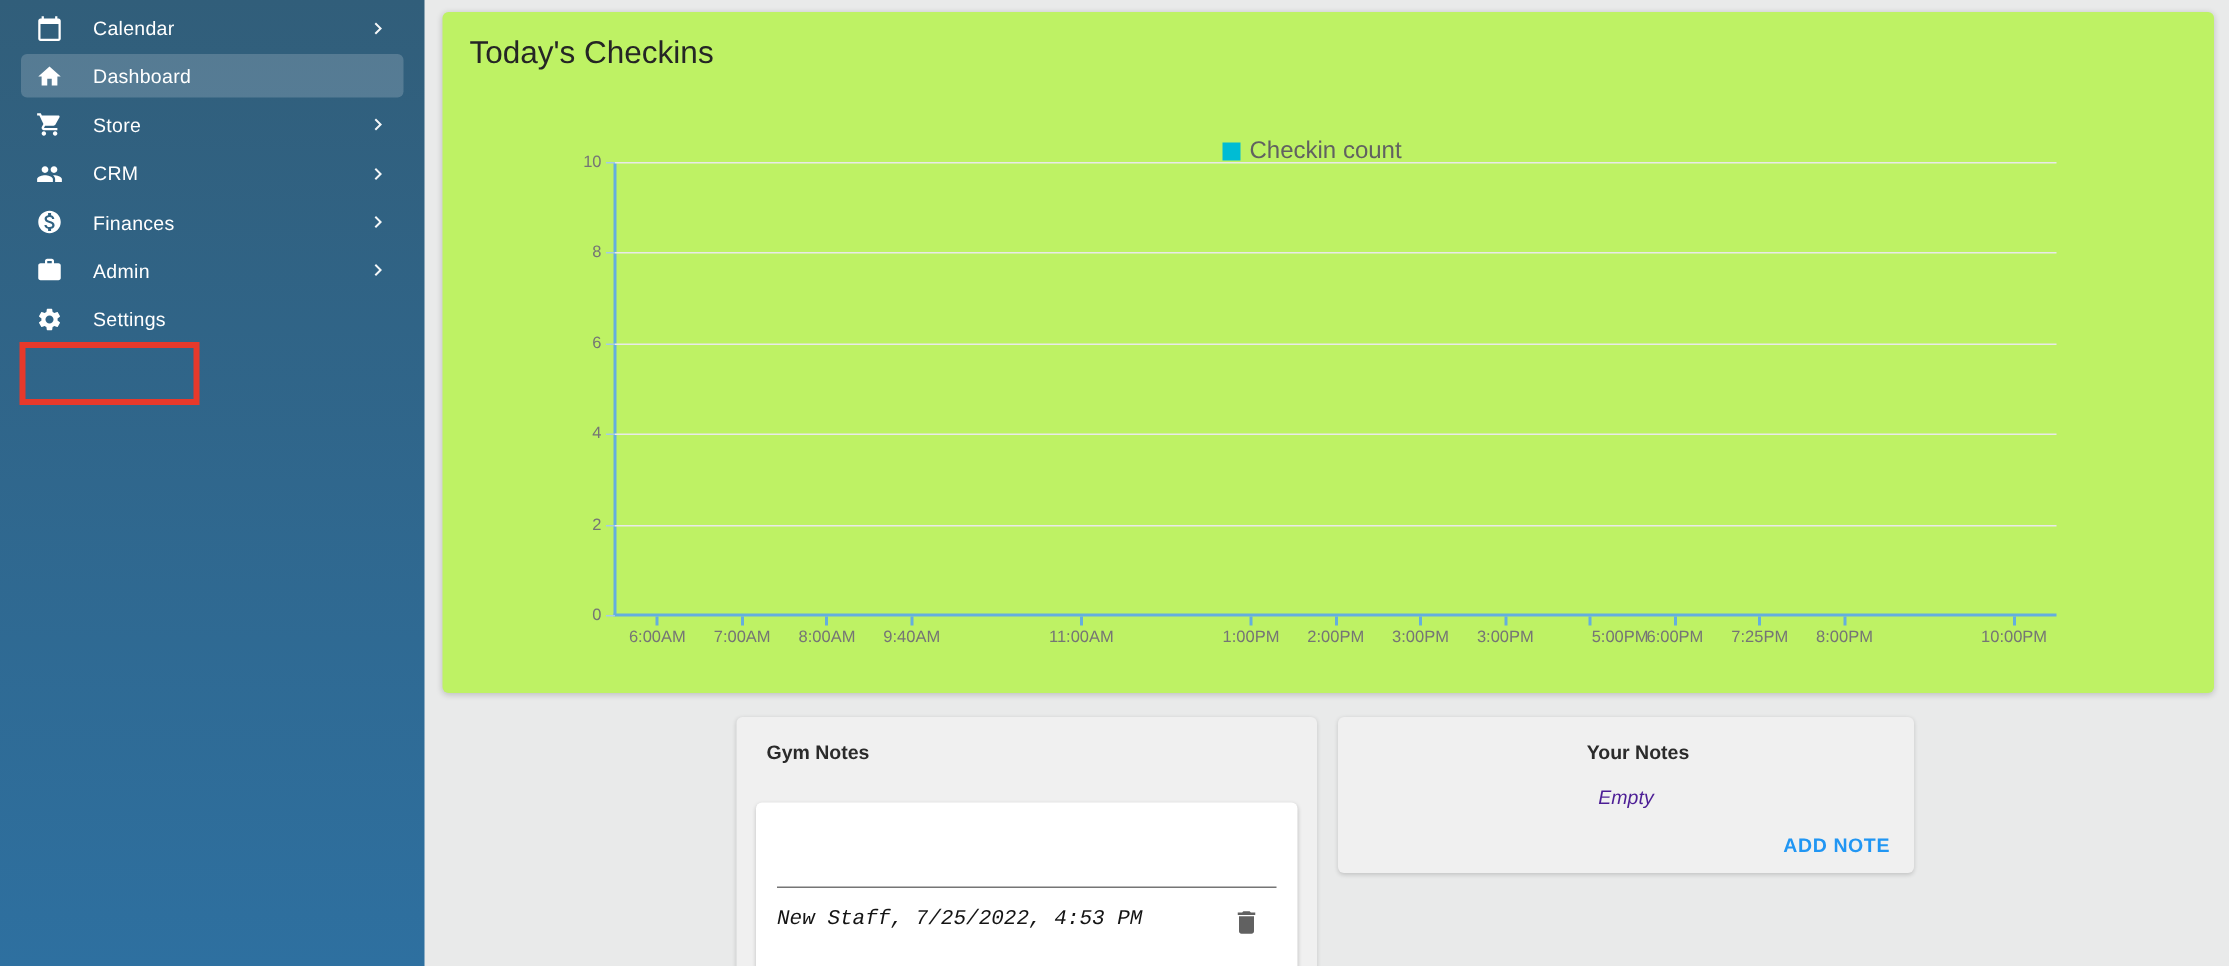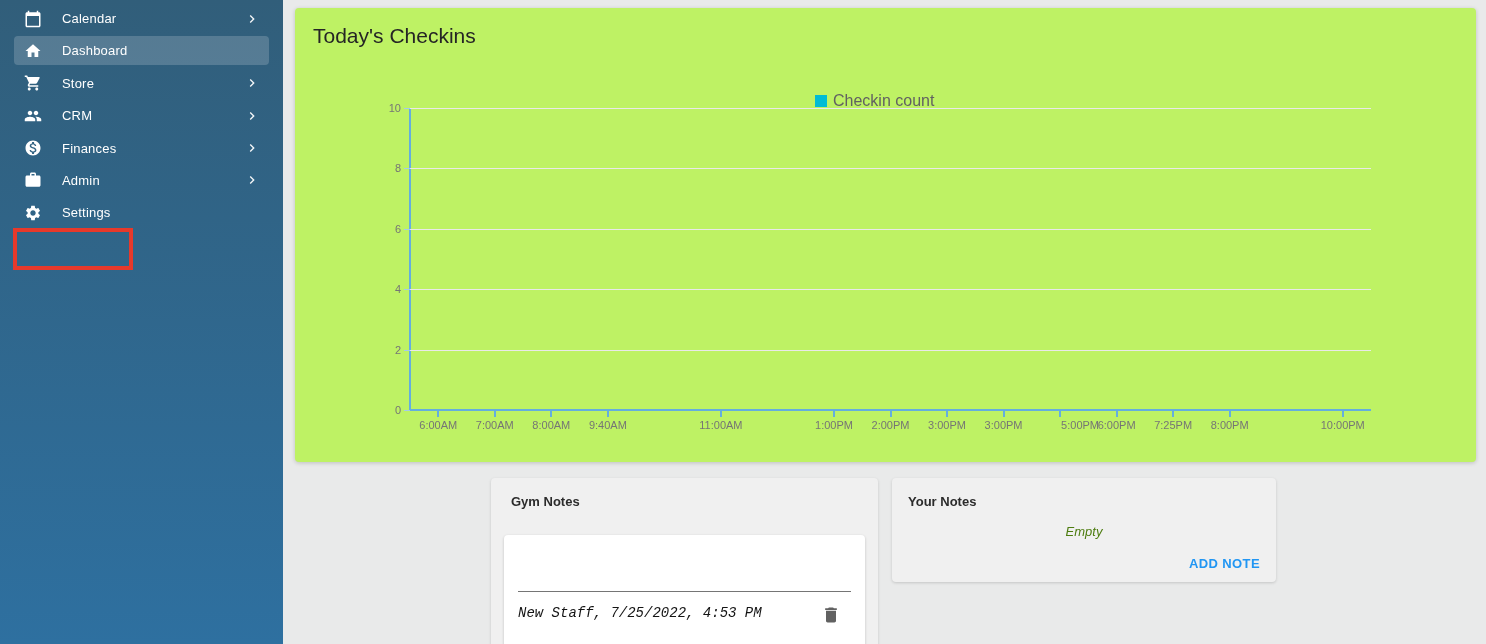--- a/index.html
+++ b/index.html
@@ -40,31 +40,31 @@
   .x-tick-label { position:absolute; top:calc(100% + 9px); transform:translateX(-50%);
                   font-size:11px; color:#757575; white-space:nowrap; }
 
   
   .notes-card { position:absolute; background:#f0f0f0; border-radius:4px;
                 box-shadow:0 1px 3px rgba(0,0,0,0.16); }
   .gym-card  { left:491px; top:478px; width:387px; height:230px; }
   .your-card { left:892px; top:478px; width:384px; height:104px; }
   .card-title { font-size:13px; font-weight:700; color:#2b2b2b; }
   .gym-card .card-title  { padding:16px 0 0 20px; }
-  .your-card .card-title { padding:16px 0 0 16px; }
+  .your-card .card-title { padding:16px 0 0 16px;text-align:center; }
 
   .note-paper { position:absolute; left:13px; top:57px; width:361px; height:175px;
                 background:#fff; border-radius:4px; box-shadow:0 1px 3px rgba(0,0,0,0.2); }
   .note-input { margin:0 14px; height:57px; border-bottom:1px solid #757575; cursor:text; }
   .note-entry { display:flex; align-items:flex-start; justify-content:space-between;
                 padding:13px 24px 0 14px;font-family:Liberation Mono, monospace; }
   .note-text { font-size:14px; font-style:italic; color:#141414; }
   .trash-btn { background:none; border:none; padding:0; color:#616161; cursor:pointer; display:flex; }
 
-  .your-empty { text-align:center; margin-top:15px; font-size:13px; font-style:italic; color:#4d7c0f; }
+  .your-empty { text-align:center; margin-top:15px; font-size:13px; font-style:italic; color:#4c1d95; }
   .add-note-btn { position:absolute; right:16px; bottom:11px; background:none; border:none;
                   font-family:inherit; font-size:13px; font-weight:700; letter-spacing:0.4px;
                   color:var(--accent-blue,#2196f3); cursor:pointer; }
 </style>
 </head>
 <body>
 
 <aside class="sidebar">
   <nav>
       <div class="nav-item">

